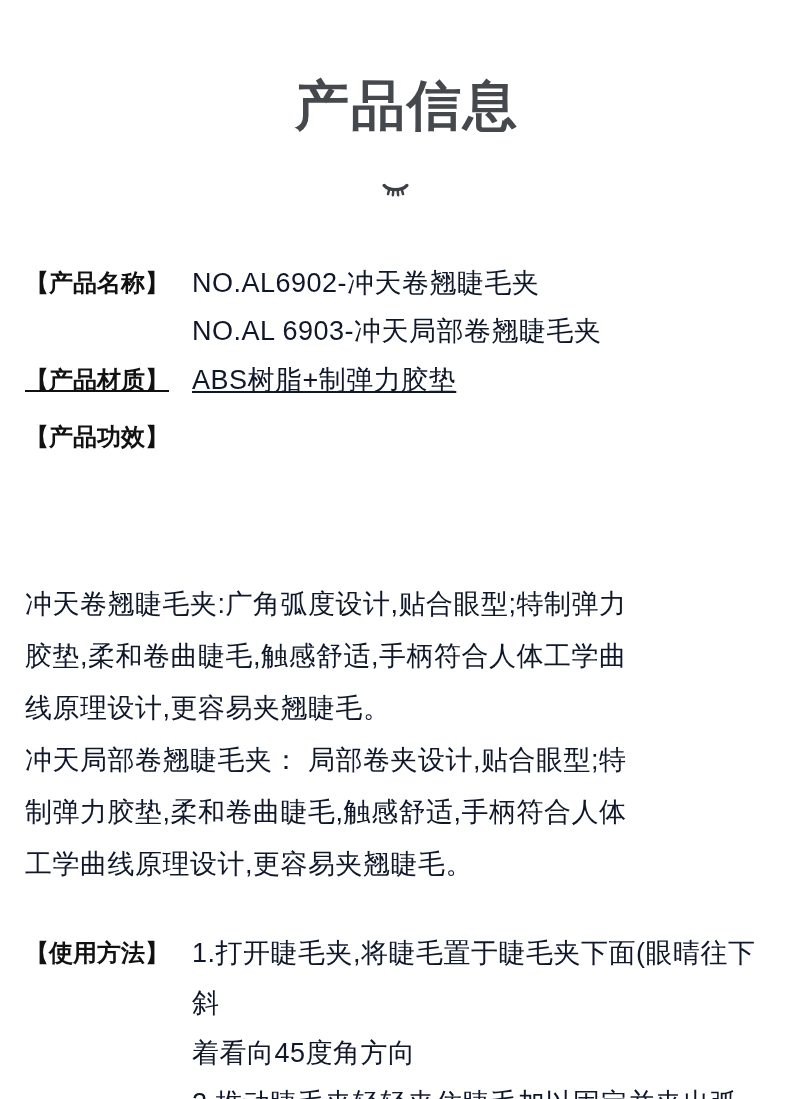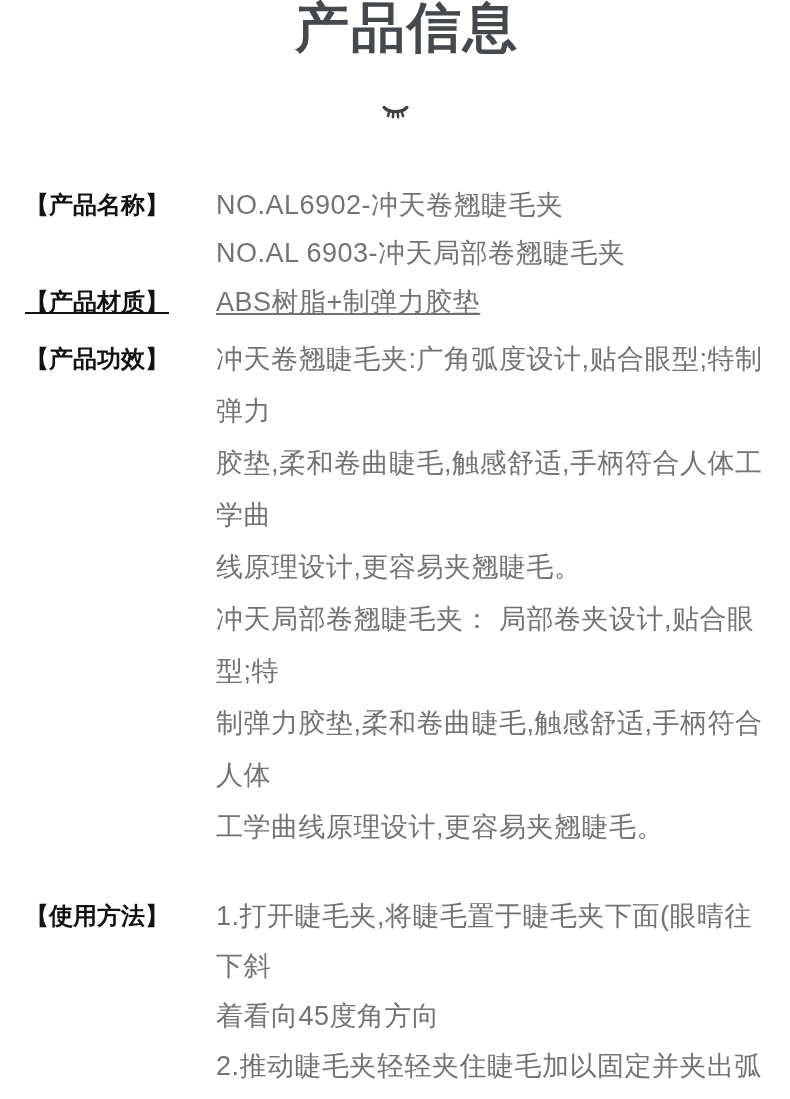--- a/index.html
+++ b/index.html
@@ -6,20 +6,21 @@
   html, body { background: #ffffff; }
   .page {
     position: relative;
     width: 790px;
     height: 1099px;
     background: #ffffff;
     font-family: "Liberation Sans", sans-serif;
     overflow: hidden;
   }
   .page-title {
+    padding-top: 78px;
     text-align: center;
     font-size: 54px;
     font-weight: 700;
     letter-spacing: 2px;
     color: #45484d;
     line-height: 1;
     margin-left: 24px;
   }
   .icon-row {
     margin-top: 50px;
@@ -41,29 +42,28 @@
     font-size: 24px;
     font-weight: 700;
     color: #111111;
     letter-spacing: 0px;
     white-space: nowrap;
   }
   .section-content {
     flex: 1;
     font-size: 27px;
     font-weight: 400;
-    color: #737373;
+    color: #0f172a;
     white-space: pre-line;
     letter-spacing: 0.5px;
-    margin-left: 24px;
   }
   
   .s-name  .section-label, .s-name  .section-content { line-height: 48px; }
   .s-mat   .section-label, .s-mat   .section-content { line-height: 50px; text-decoration: underline; }
-  .s-eff   { margin-top: 6px; }
+  .s-eff   { margin-top: 6px; flex-direction: column; }
   .s-eff   .section-label, .s-eff   .section-content { line-height: 52px; }
   .s-use   { margin-top: 38px; }
   .s-use   .section-label, .s-use   .section-content { line-height: 50px; }
 </style>
 </head>
 <body>
 
 <div class="page">
 
   <div class="page-title">产品信息</div>

